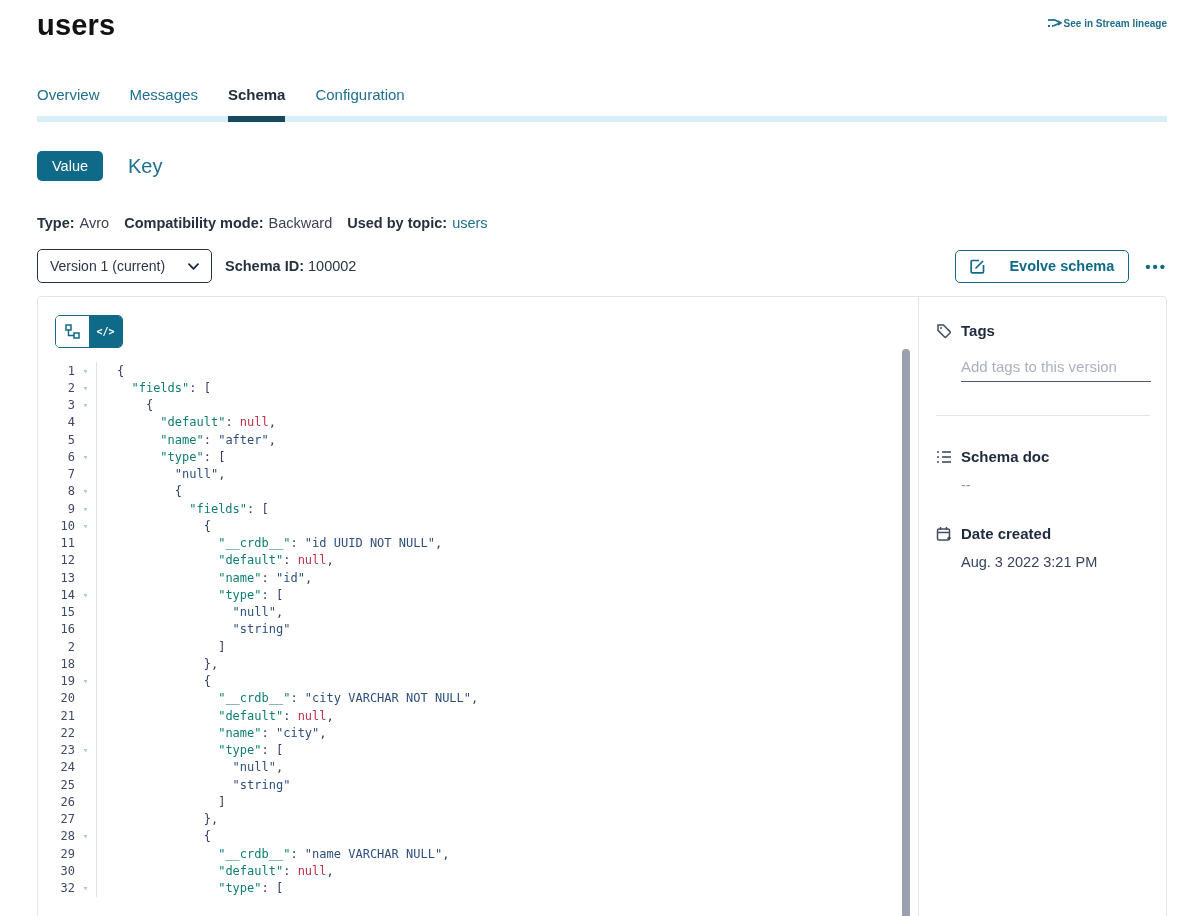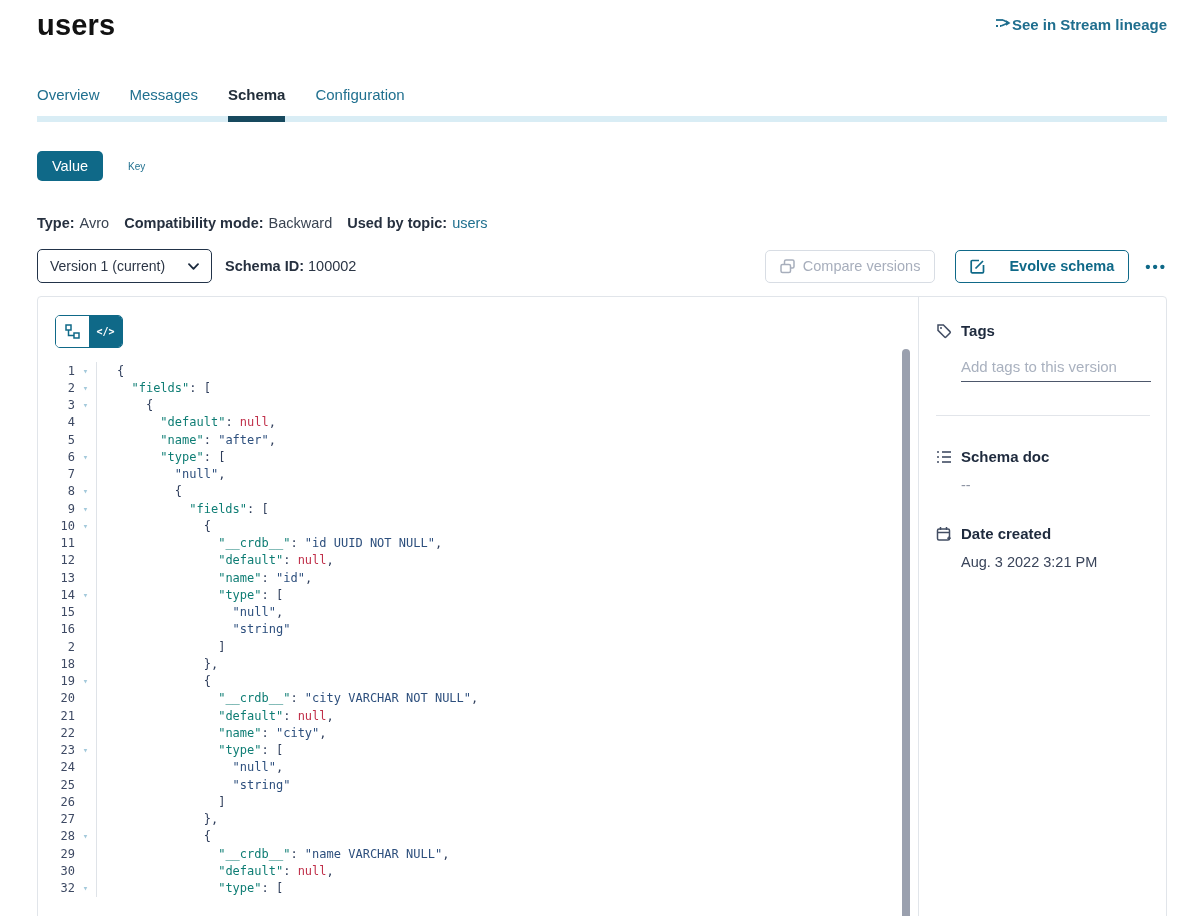--- a/index.html
+++ b/index.html
@@ -3,36 +3,36 @@
 <meta charset="utf-8">
 <style>
   * { box-sizing: border-box; margin: 0; padding: 0; }
   html,body { width:1189px; height:916px; overflow:hidden; background:#fff; }
   body { font-family:"Liberation Sans", sans-serif; color:#2b3545; }
   .page { position:relative; width:1189px; height:916px; padding:0 22px 0 37px; }
 
   
   .hdr { display:flex; align-items:flex-start; justify-content:space-between; padding-top:9px; }
   .title { font-size:29px; font-weight:800; color:#121212; letter-spacing:.2px; }
-  .lineage { display:flex; align-items:flex-start; margin-top:7px;
-             color:#1f6e8e; font-size:15px; font-weight:700; cursor:pointer; }
+  .lineage { display:flex; align-items:center; margin-top:7px;
+             color:#1f6e8e; font-size:10px; font-weight:700; cursor:pointer; }
 
   
   .tabbar { margin-top:44px; position:relative; }
   .tabs { display:flex; gap:30px; position:relative; z-index:1; }
   .tab { font-size:15px; color:#20708f; padding-bottom:13px; border-bottom:6px solid transparent;
          margin-bottom:-6px; cursor:pointer; }
   .tab.active { color:#222e3a; font-weight:700; border-bottom-color:#17495e; }
   .tabtrack { height:6px; background:#d9edf5; }
 
   
   .vk { margin-top:29px; display:flex; align-items:center; }
   .btn-value { background:#0f6988; color:#fff; font-size:14.5px; padding:7px 15px;
                border:none; border-radius:5px; cursor:pointer; font-family:inherit; }
-  .btn-key { color:#20708f; font-size:10px; margin-left:25px; cursor:pointer; background:none; border:none; font-family:inherit; }
+  .btn-key { color:#20708f; font-size:20px; margin-left:25px; cursor:pointer; background:none; border:none; font-family:inherit; }
 
   
   .meta { margin-top:34px; display:flex; gap:15px; font-size:14.5px; }
   .meta .item { display:flex; gap:5px; }
   .meta .lbl { font-weight:700; color:#26303f; }
   .meta .val { color:#3a4452; }
   .meta .val.link { color:#20708f; cursor:pointer; }
 
   
   .controls { margin-top:18px; display:flex; align-items:center; }
@@ -141,29 +141,20 @@
         <svg width="11" height="7" viewBox="0 0 11 7" fill="none" stroke="#1b2a3d" stroke-width="1.8" stroke-linecap="round" stroke-linejoin="round">
             <path d="M1 1.2 L5.5 5.8 L10 1.2"></path>
           </svg>
       </span>
     </div>
     <div class="schemaid">
       <b>Schema ID:</b>
       <span>100002</span>
     </div>
     <div class="spacer"></div>
-    <button class="btn disabled">
-      <span>
-        <svg width="15" height="15" viewBox="0 0 15 15" fill="none" stroke="#a7aebc" stroke-width="1.5">
-          <rect x="4.5" y="1" width="9.5" height="8" rx="1.5"></rect>
-          <rect x="1" y="5.5" width="9.5" height="8" rx="1.5" fill="#fff"></rect>
-        </svg>
-      </span>
-      <span>Compare versions</span>
-    </button>
     <button class="btn teal">
       <span>
         <svg width="15" height="15" viewBox="0 0 15 15" fill="none" stroke="#0f6988" stroke-width="1.7">
           <path d="M13.5 6 V12.8 a1 1 0 0 1 -1 1 H2.2 a1 1 0 0 1 -1 -1 V2.5 a1 1 0 0 1 1 -1 H9"></path>
           <path d="M5.5 9.5 L13 2"></path>
         </svg>
       </span>
       <span>Evolve schema</span>
     </button>
     <div class="more">•••</div>

